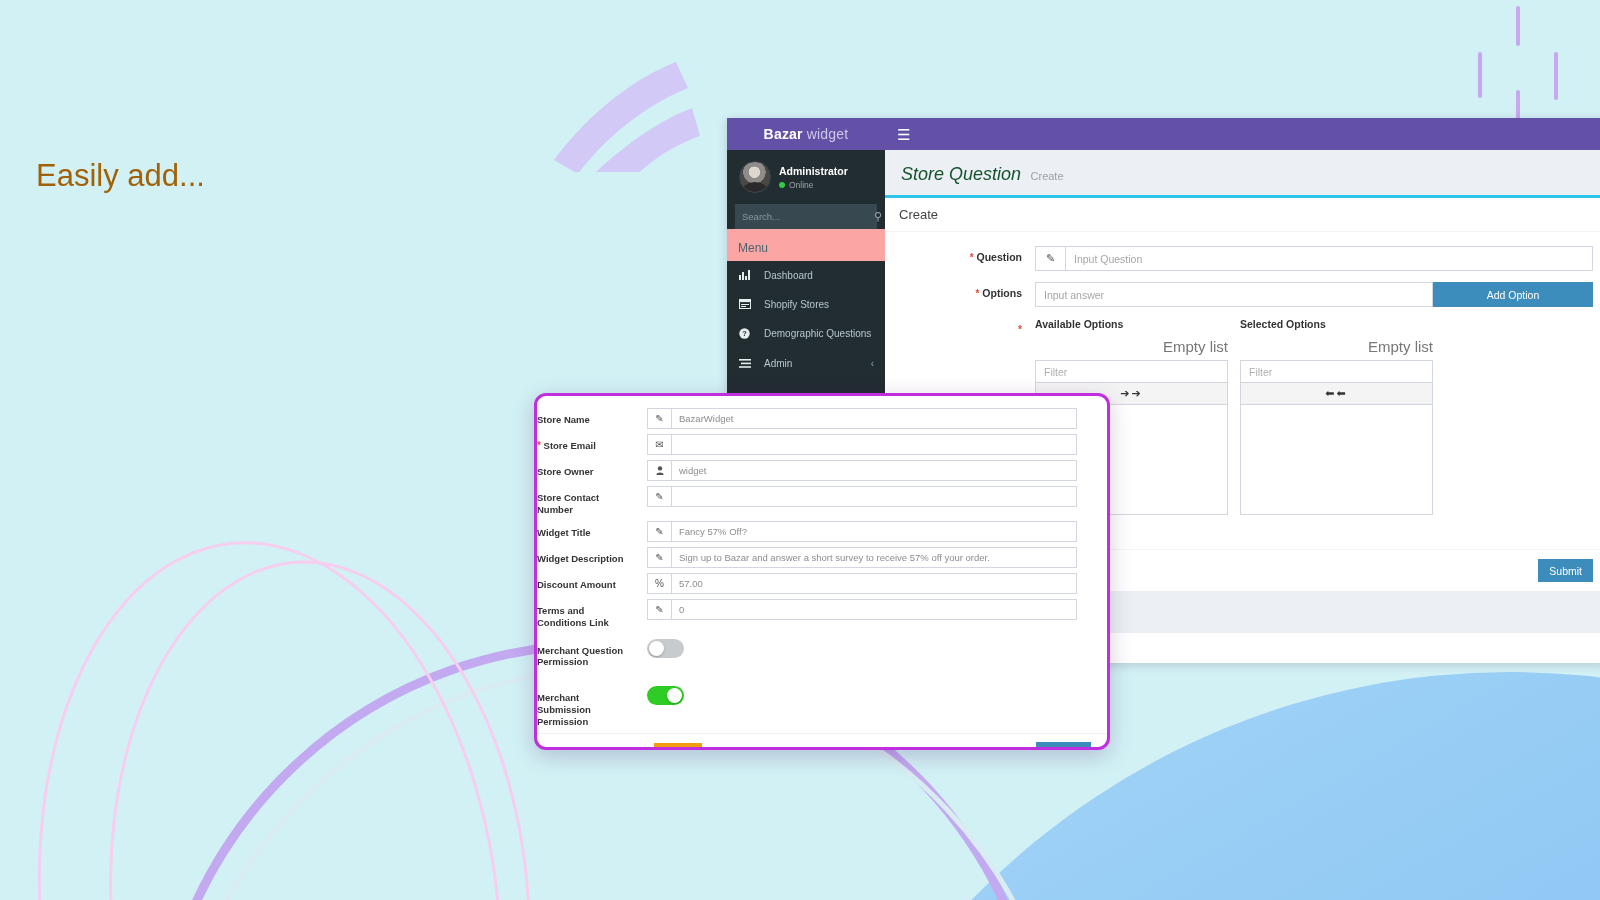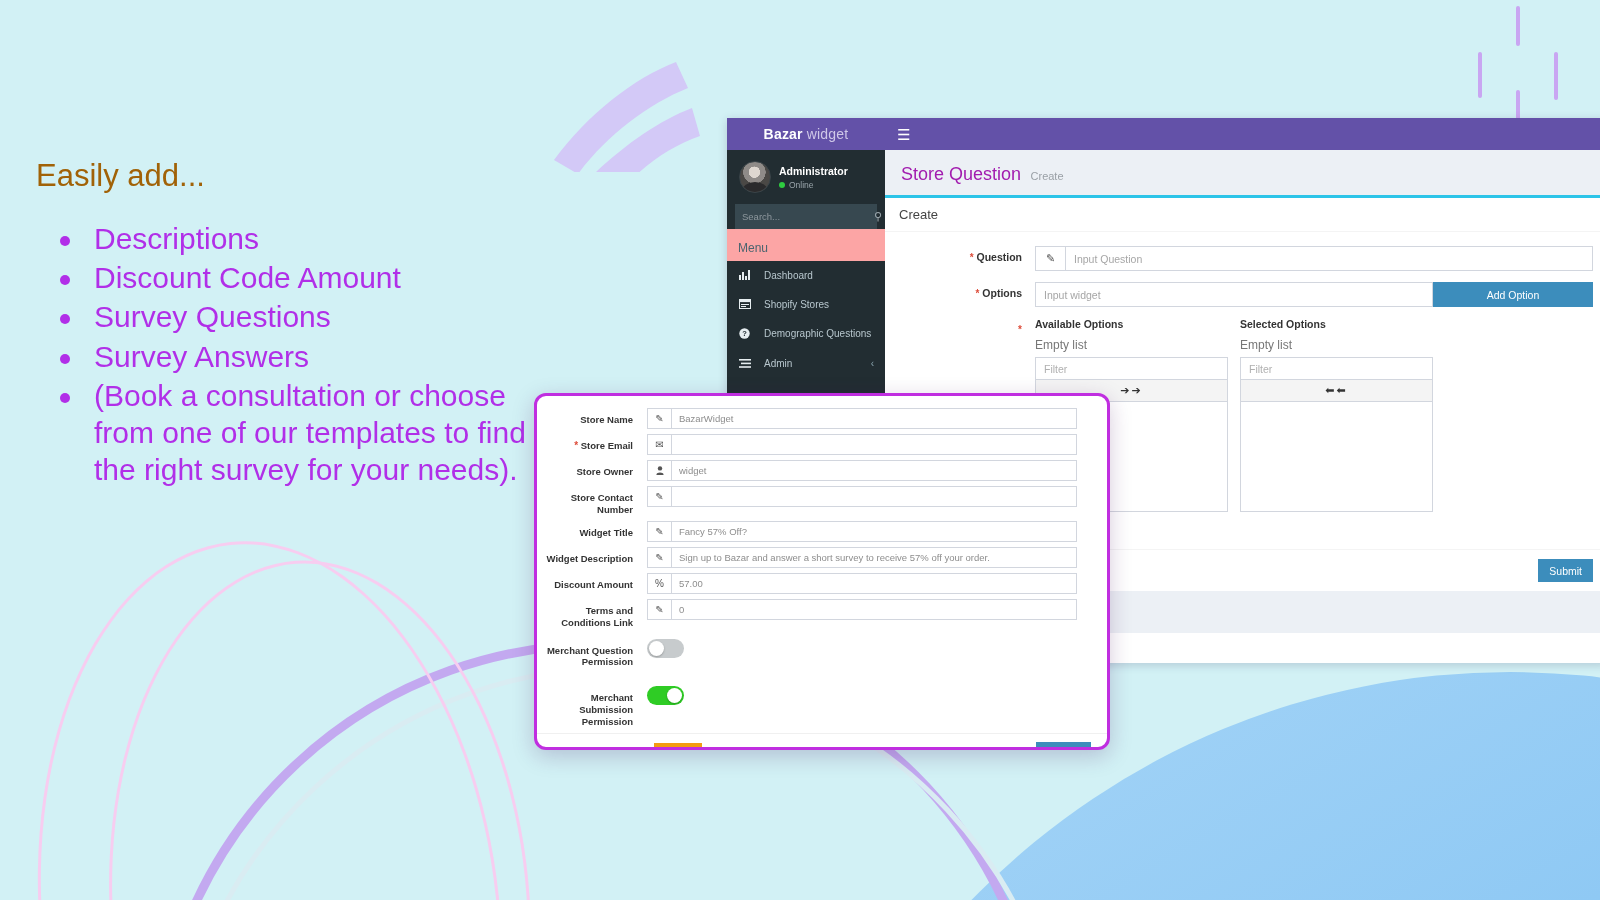--- a/index.html
+++ b/index.html
@@ -162,21 +162,21 @@
     font-size: 10px; color: #b8c7ce;
   }
   .side-item .ico { width: 13px; text-align: center; font-size: 11px; color: #e6edf0; display: inline-block; }
   .side-item .chev { margin-left: auto; font-size: 10px; color: #8aa4ae; }
 
   .admin-main { flex: 1; background: #ecf0f5; display: flex; flex-direction: column; min-width: 0; }
   .topbar { height: 32px; background: #6351a8; display: flex; align-items: center; padding: 0 12px; }
   .hamburger { color: #fff; font-size: 15px; line-height: 1; }
 
   .page-head { padding: 14px 16px 10px; }
-  .page-head h1 { font-size: 18px; font-weight: normal; color: #a21caf; display: inline; }
+  .page-head h1 { font-size: 18px; font-weight: normal; color: #14532d; display: inline; font-style: italic; }
   .page-head .sub { font-size: 11px; color: #9aa0a6; margin-left: 5px; }
 
   .box { background: #fff; margin: 0 0 0 0; border-top: 3px solid #2cc4e8; flex: 1; display: flex; flex-direction: column; }
   .box-head { padding: 9px 14px; font-size: 13px; color: #444; border-bottom: 1px solid #f4f4f4; }
   .box-body { padding: 14px 14px 0 14px; flex: 1; }
 
   .frow { display: flex; align-items: flex-start; margin-bottom: 11px; }
   .flabel {
     width: 136px; text-align: right; padding-right: 13px;
     font-size: 10.5px; font-weight: bold; color: #333; padding-top: 5px;
@@ -198,21 +198,21 @@
     border: none; font-size: 10.5px; color: #fff; cursor: pointer;
     font-family: inherit;
   }
   .btn-add { background: #3c8dbc; height: 25px; padding: 0 18px; min-width: 160px; }
   .btn-submit { background: #3c8dbc; height: 23px; padding: 0 11px; font-size: 10.5px; }
   .btn-reset { background: #f39c12; height: 21px; padding: 0 11px; font-size: 10px; }
 
   .dual { display: flex; gap: 12px; }
   .dual-col { width: 193px; }
   .dual-title { font-size: 10.5px; font-weight: bold; color: #333; margin-bottom: 8px; }
-  .dual-empty { font-size: 12px; color: #777; margin-bottom: 5px; }
+  .dual-empty { font-size: 15px; color: #777; margin-bottom: 5px; text-align: right; }
   .dual-filter {
     border: 1px solid #d2d6de; height: 23px; display: flex; align-items: center;
     padding: 0 8px; font-size: 10.5px; color: #b0b0b0; background: #fff;
   }
   .dual-move {
     border: 1px solid #d2d6de; border-top: none; height: 22px;
     background: #f4f4f4; display: flex; align-items: center; justify-content: center;
     font-size: 11px; color: #333; letter-spacing: 2px;
   }
   .dual-list { border: 1px solid #d2d6de; border-top: none; height: 110px; background: #fff; }
@@ -232,21 +232,21 @@
     background: #fff;
     border: 3px solid #c02ee0;
     border-radius: 12px;
     box-shadow: 0 6px 22px rgba(70,20,90,.22);
     display: flex; flex-direction: column;
     overflow: hidden;
   }
   .modal-body { flex: 1; padding: 12px 30px 0 0; }
   .mrow { display: flex; align-items: flex-start; margin-bottom: 5px; }
   .mlabel {
-    width: 110px; text-align: right; padding-right: 14px;
+    width: 110px; text-align: left; padding-right: 14px;
     font-size: 9.5px; font-weight: bold; color: #333; padding-top: 6px;
     line-height: 1.25;
   }
   .mctrl { flex: 1; display: flex; min-width: 0; }
   .maddon {
     width: 24px; background: #fff; border: 1px solid #d2d6de; border-right: none;
     display: flex; align-items: center; justify-content: center;
     font-size: 10px; color: #555; height: 21px;
   }
   .mfield {
@@ -294,27 +294,20 @@
     <div class="dash" style="left:74px;  top:74px;  height:46px;"></div>
     <div class="dash" style="left:112px; top:36px;  height:48px;"></div>
     <div class="dash" style="left:36px;  top:104px; height:36px;"></div>
     <div class="dash" style="left:112px; top:104px; height:36px;"></div>
     <div class="dash" style="left:74px;  top:140px; height:36px;"></div>
   </div>
 </div>
 
 <div class="copy">
   <div class="subhead">Easily add...</div>
-  <ul class="bullets">
-    <li>Descriptions</li>
-    <li>Discount Code Amount</li>
-    <li>Survey Questions</li>
-    <li>Survey Answers</li>
-    <li>(Book a consultation or choose from one of our templates to find the right survey for your needs).</li>
-  </ul>
 </div>
 
 <div class="admin">
 
   <div class="admin-side">
     <div class="brand">
       <b>Bazar</b>
         <span>widget</span>
     </div>
 
@@ -409,21 +402,21 @@
             </div>
           </div>
         </div>
 
         <div class="frow">
           <div class="flabel">
             <span class="req">*</span>
             <span>Options</span>
           </div>
           <div class="fctrl">
-            <div class="ifield">Input widget</div>
+            <div class="ifield">Input answer</div>
             <button class="btn btn-add">Add Option</button>
           </div>
         </div>
 
         <div class="frow">
           <div class="flabel">
             <span class="req">*</span>
           </div>
           <div class="fctrl">
             <div class="dual">

